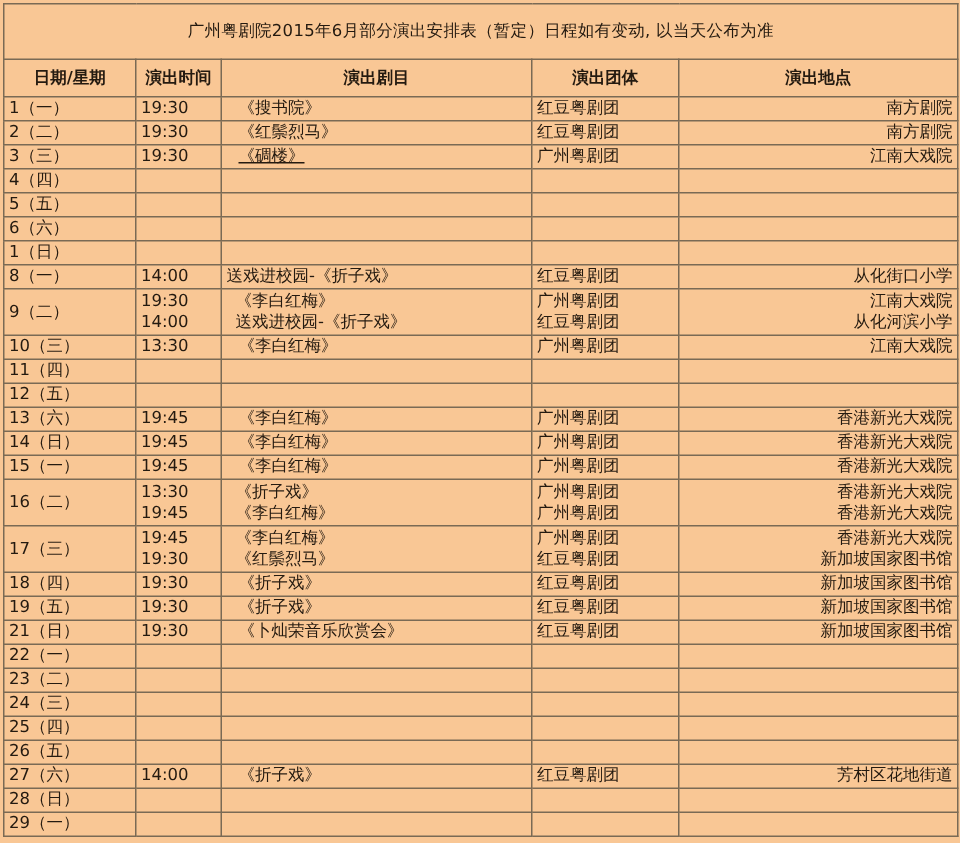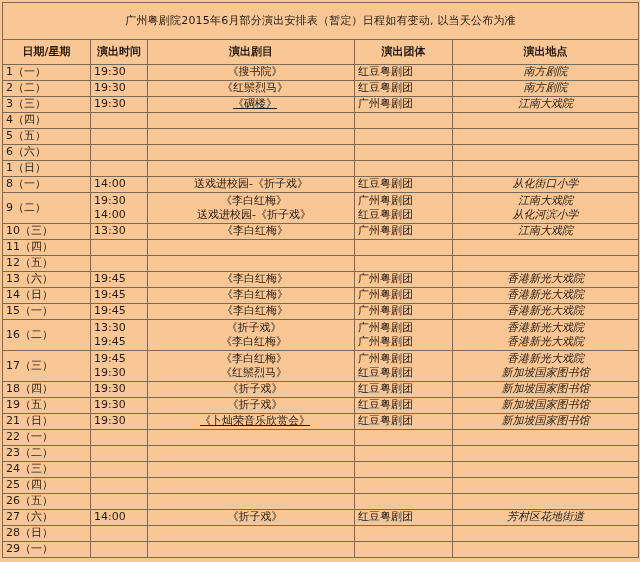--- a/index.html
+++ b/index.html
@@ -56,23 +56,23 @@
   .c-time   { width: 57px; }
   .c-show   { width: 207px; }
   .c-troupe { width: 98px; }
   .c-venue  { width: 186px; }
 
   .row td { height: 15px; }
   .row.dbl td { height: 30px; }
 
   .date-cell { text-align: left; padding-left: 2px; margin-left: 40px; }
   .time-cell { text-align: left; padding-left: 3px; }
-  .show-cell { text-align: center; padding-left: 5px; }
+  .show-cell { text-align: left; padding-left: 5px; }
   .troupe-cell { text-align: left; padding-left: 2px; }
-  .venue-cell  { text-align: center; padding-left: 3px; font-style: italic; }
+  .venue-cell  { text-align: right; padding-left: 3px; }
 
   .stack {
     display: flex;
     flex-direction: column;
     justify-content: center;
     height: 28px;
     line-height: 14px;
   }
   .stack span { display: block; height: 14px; }
   .show-indent { padding-left: 6px; }
@@ -289,21 +289,21 @@
         <tr class="row">
           <td class="date-cell">19（五）</td>
           <td class="time-cell">19:30</td>
           <td class="show-cell" style="padding-left: 11px;">《折子戏》</td>
           <td class="troupe-cell">红豆粤剧团</td>
           <td class="venue-cell">新加坡国家图书馆</td>
         </tr>
         <tr class="row">
           <td class="date-cell">21（日）</td>
           <td class="time-cell">19:30</td>
-          <td class="show-cell" style="padding-left: 11px; text-decoration: underline;">《卜灿荣音乐欣赏会》</td>
+          <td class="show-cell" style="padding-left: 11px;">《卜灿荣音乐欣赏会》</td>
           <td class="troupe-cell">红豆粤剧团</td>
           <td class="venue-cell">新加坡国家图书馆</td>
         </tr>
         <tr class="row">
           <td class="date-cell">22（一）</td>
           <td class="time-cell"></td>
           <td class="show-cell"></td>
           <td class="troupe-cell"></td>
           <td class="venue-cell"></td>
         </tr>

